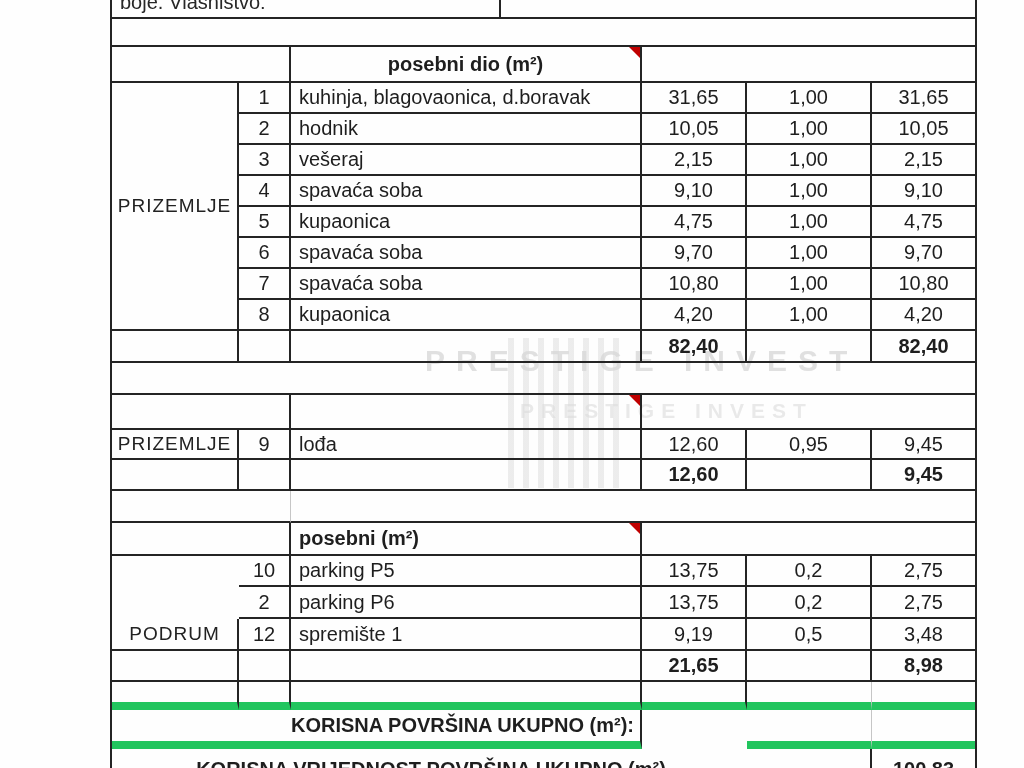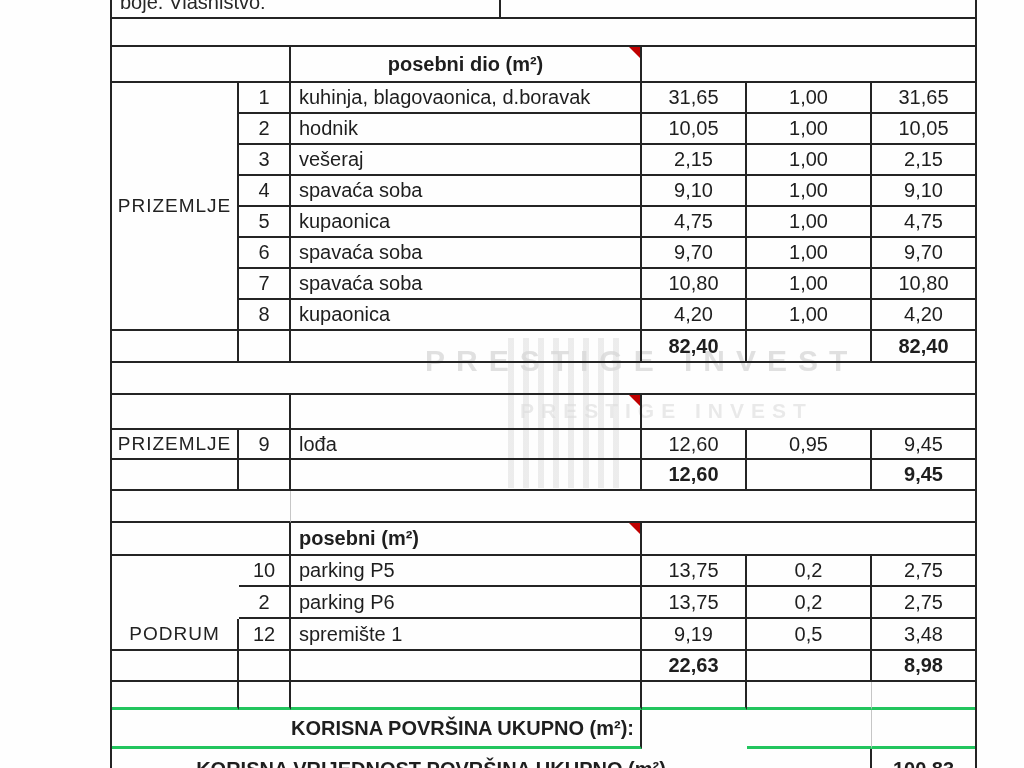--- a/index.html
+++ b/index.html
@@ -30,21 +30,21 @@
     grid-template-columns:127px 52px 351px 105px 125px 103px;
     grid-template-rows:28px 36px repeat(8,31px) 32px 32px 35px 30px 31px 32px 33px 31px 32px 32px 31px 28px 39px 41px;
   }
   .cell{
     box-sizing:border-box;display:flex;align-items:center;justify-content:center;
     font-size:20px;position:relative;min-width:0;overflow:visible;white-space:nowrap;
   }
   .br{border-right:2px solid #242424;}
   .brf{border-right:1px solid #c6c6c6;}
   .bb{border-bottom:2px solid #242424;}
-  .bbt{border-bottom:3px solid #22c55e;}
+  .bbt{border-bottom:8px solid #22c55e;}
   .bold{font-weight:bold;}
   .al{justify-content:flex-start;padding-left:8px;}
   .ar{justify-content:flex-end;padding-right:7px;}
   .floor{font-size:19px;letter-spacing:1px;color:#222;}
   .marker{position:absolute;top:0;right:0;width:0;height:0;
     border-top:11px solid #c00000;border-left:11px solid rgba(0,0,0,0);}
   .sum-label{padding-right:6px;}
   .grand-label{padding-right:120px;}
 </style>
 </head>
@@ -177,21 +177,21 @@
     <div class="cell br bb floor" style="grid-area:20/1/21/2">PODRUM</div>
     <div class="cell br bb" style="grid-area:20/2/21/3">12</div>
     <div class="cell br bb al" style="grid-area:20/3/21/4">spremište 1</div>
     <div class="cell br bb" style="grid-area:20/4/21/5">9,19</div>
     <div class="cell br bb" style="grid-area:20/5/21/6">0,5</div>
     <div class="cell bb" style="grid-area:20/6/21/7">3,48</div>
 
     <div class="cell br bb" style="grid-area:21/1/22/2"></div>
     <div class="cell br bb" style="grid-area:21/2/22/3"></div>
     <div class="cell br bb" style="grid-area:21/3/22/4"></div>
-    <div class="cell br bb bold" style="grid-area:21/4/22/5">22,63</div>
+    <div class="cell br bb bold" style="grid-area:21/4/22/5">21,65</div>
     <div class="cell br bb" style="grid-area:21/5/22/6"></div>
     <div class="cell bb bold" style="grid-area:21/6/22/7">8,98</div>
 
     <div class="cell br bbt" style="grid-area:22/1/23/2"></div>
     <div class="cell br bbt" style="grid-area:22/2/23/3"></div>
     <div class="cell br bbt" style="grid-area:22/3/23/4"></div>
     <div class="cell br bbt" style="grid-area:22/4/23/5"></div>
     <div class="cell brf bbt" style="grid-area:22/5/23/6"></div>
     <div class="cell bbt" style="grid-area:22/6/23/7"></div>
 

